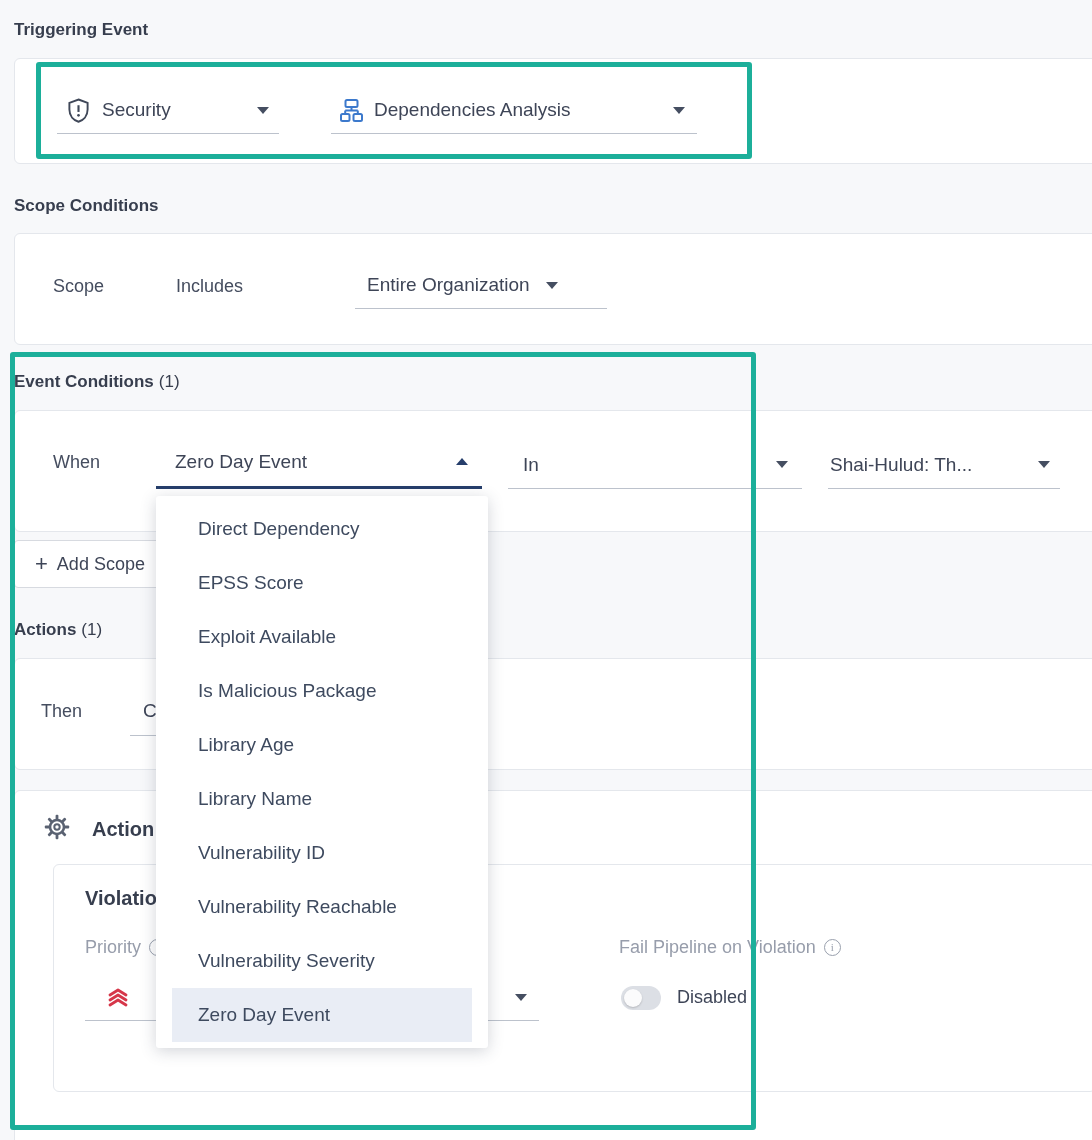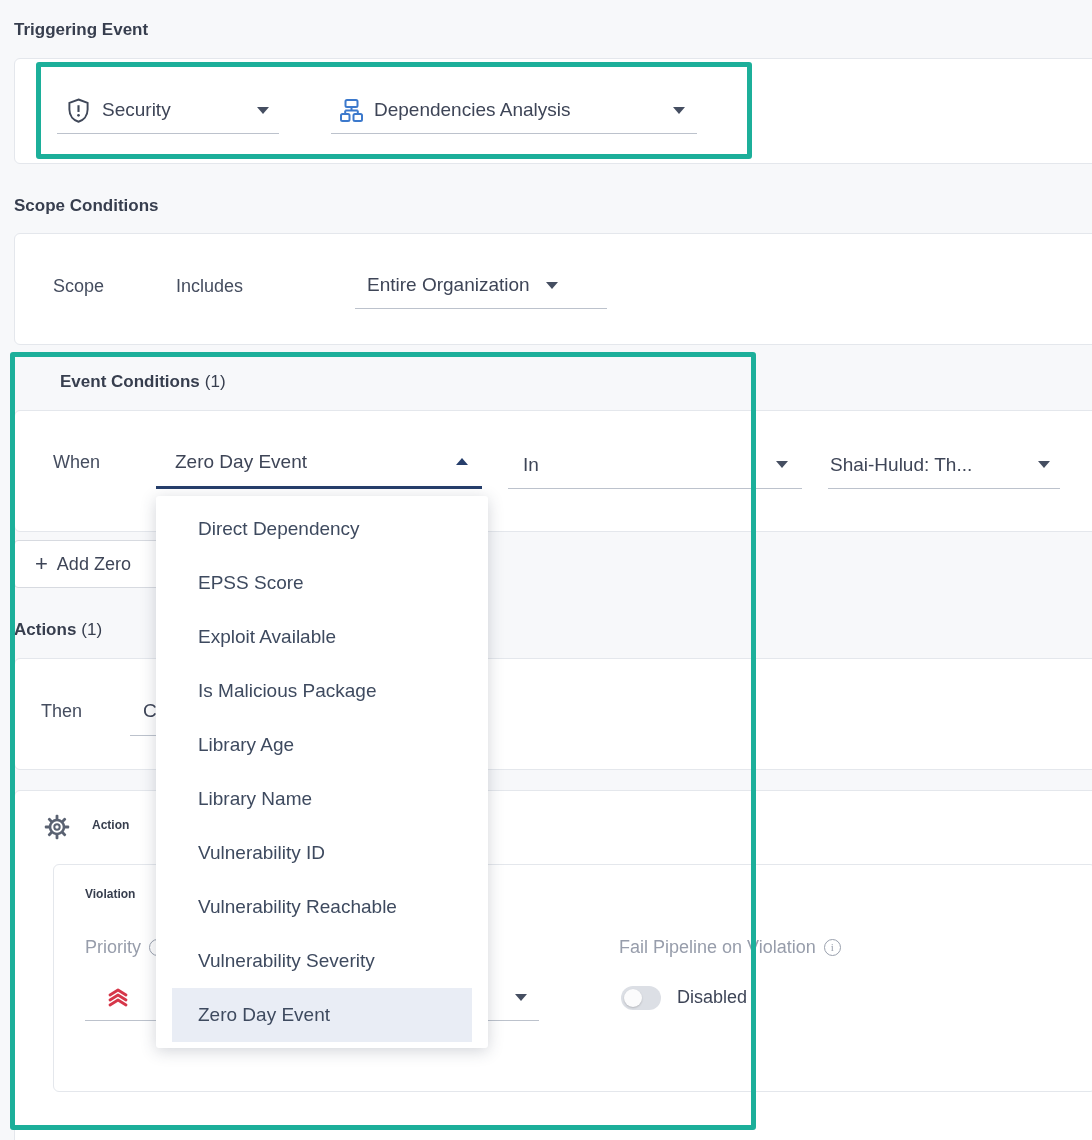--- a/index.html
+++ b/index.html
@@ -44,21 +44,21 @@
   .add-btn { position:absolute; left:14px; top:540px; width:176px; height:48px; background:#ffffff; border:1px solid #d7dae0; border-radius:4px; display:flex; align-items:center; padding-left:20px; gap:9px; font-size:18px; color:#3e4557; cursor:pointer; }
   .add-btn .plus::before { content:"+"; font-size:22px; font-weight:400; color:#3e4557; line-height:1; }
 
   .muted { color:#979dab; font-size:18px; display:inline-flex; align-items:center; gap:8px; white-space:nowrap; }
 
   .inner-card { position:absolute; left:53px; top:864px; width:1043px; height:228px; background:#ffffff; border:1px solid #e4e7ec; border-radius:6px; }
 
   .toggle { position:absolute; width:40px; height:24px; border-radius:12px; background:#dcdfe5; cursor:pointer; }
   .toggle .knob { position:absolute; left:3px; top:3px; width:18px; height:18px; border-radius:50%; background:#fbfbfc; box-shadow:0 1px 2px rgba(0,0,0,.18); }
 
-  .bold-label { position:absolute; font-size:12px; font-weight:700; color:#373e4e; white-space:nowrap; }
+  .bold-label { position:absolute; font-size:20px; font-weight:700; color:#373e4e; white-space:nowrap; }
 </style>
 </head>
 <body>
 
 <div class="page">
 
   <div class="section-title" style="top:20px;">
     <span>Triggering Event</span>
   </div>
 
@@ -95,21 +95,21 @@
 
   <div class="card" style="top:233px; height:112px;">
     <div class="label-txt" style="left:38px; top:42px;">Scope</div>
     <div class="label-txt" style="left:161px; top:42px;">Includes</div>
     <div class="dd" style="left:340px; top:28px; width:252px; height:47px; padding:0 10px 0 12px;">
       <span class="val">Entire Organization</span>
       <span class="caret-down" style="margin-left:16px;"></span>
     </div>
   </div>
 
-  <div class="section-title" style="top:372px;margin-left:46px;">
+  <div class="section-title" style="top:372px;">
     <span>Event Conditions</span><span class="count">(1)</span>
   </div>
 
   <div class="card" style="top:410px; height:122px;">
     <div class="label-txt" style="left:38px; top:41px;">When</div>
   </div>
 
   <div class="dd active" style="left:156px; top:437px; width:326px; height:52px; padding:0 14px 0 19px; z-index:5;">
     <span class="val">Zero Day Event</span>
     <span class="caret-up ml-auto"></span>
@@ -120,21 +120,21 @@
     <span class="caret-down ml-auto"></span>
   </div>
 
   <div class="dd" style="left:828px; top:441px; width:232px; height:48px; padding:0 10px 0 2px; z-index:5;">
     <span class="val">Shai-Hulud: Th...</span>
     <span class="caret-down ml-auto"></span>
   </div>
 
   <div class="add-btn">
     <span class="plus icon"></span>
-    <span>Add Zero</span>
+    <span>Add Scope</span>
   </div>
 
   <div class="section-title" style="top:620px;">
     <span>Actions</span><span class="count">(1)</span>
   </div>
 
   <div class="card" style="top:658px; height:112px;">
     <div class="label-txt" style="left:26px; top:42px;">Then</div>
   </div>
 

